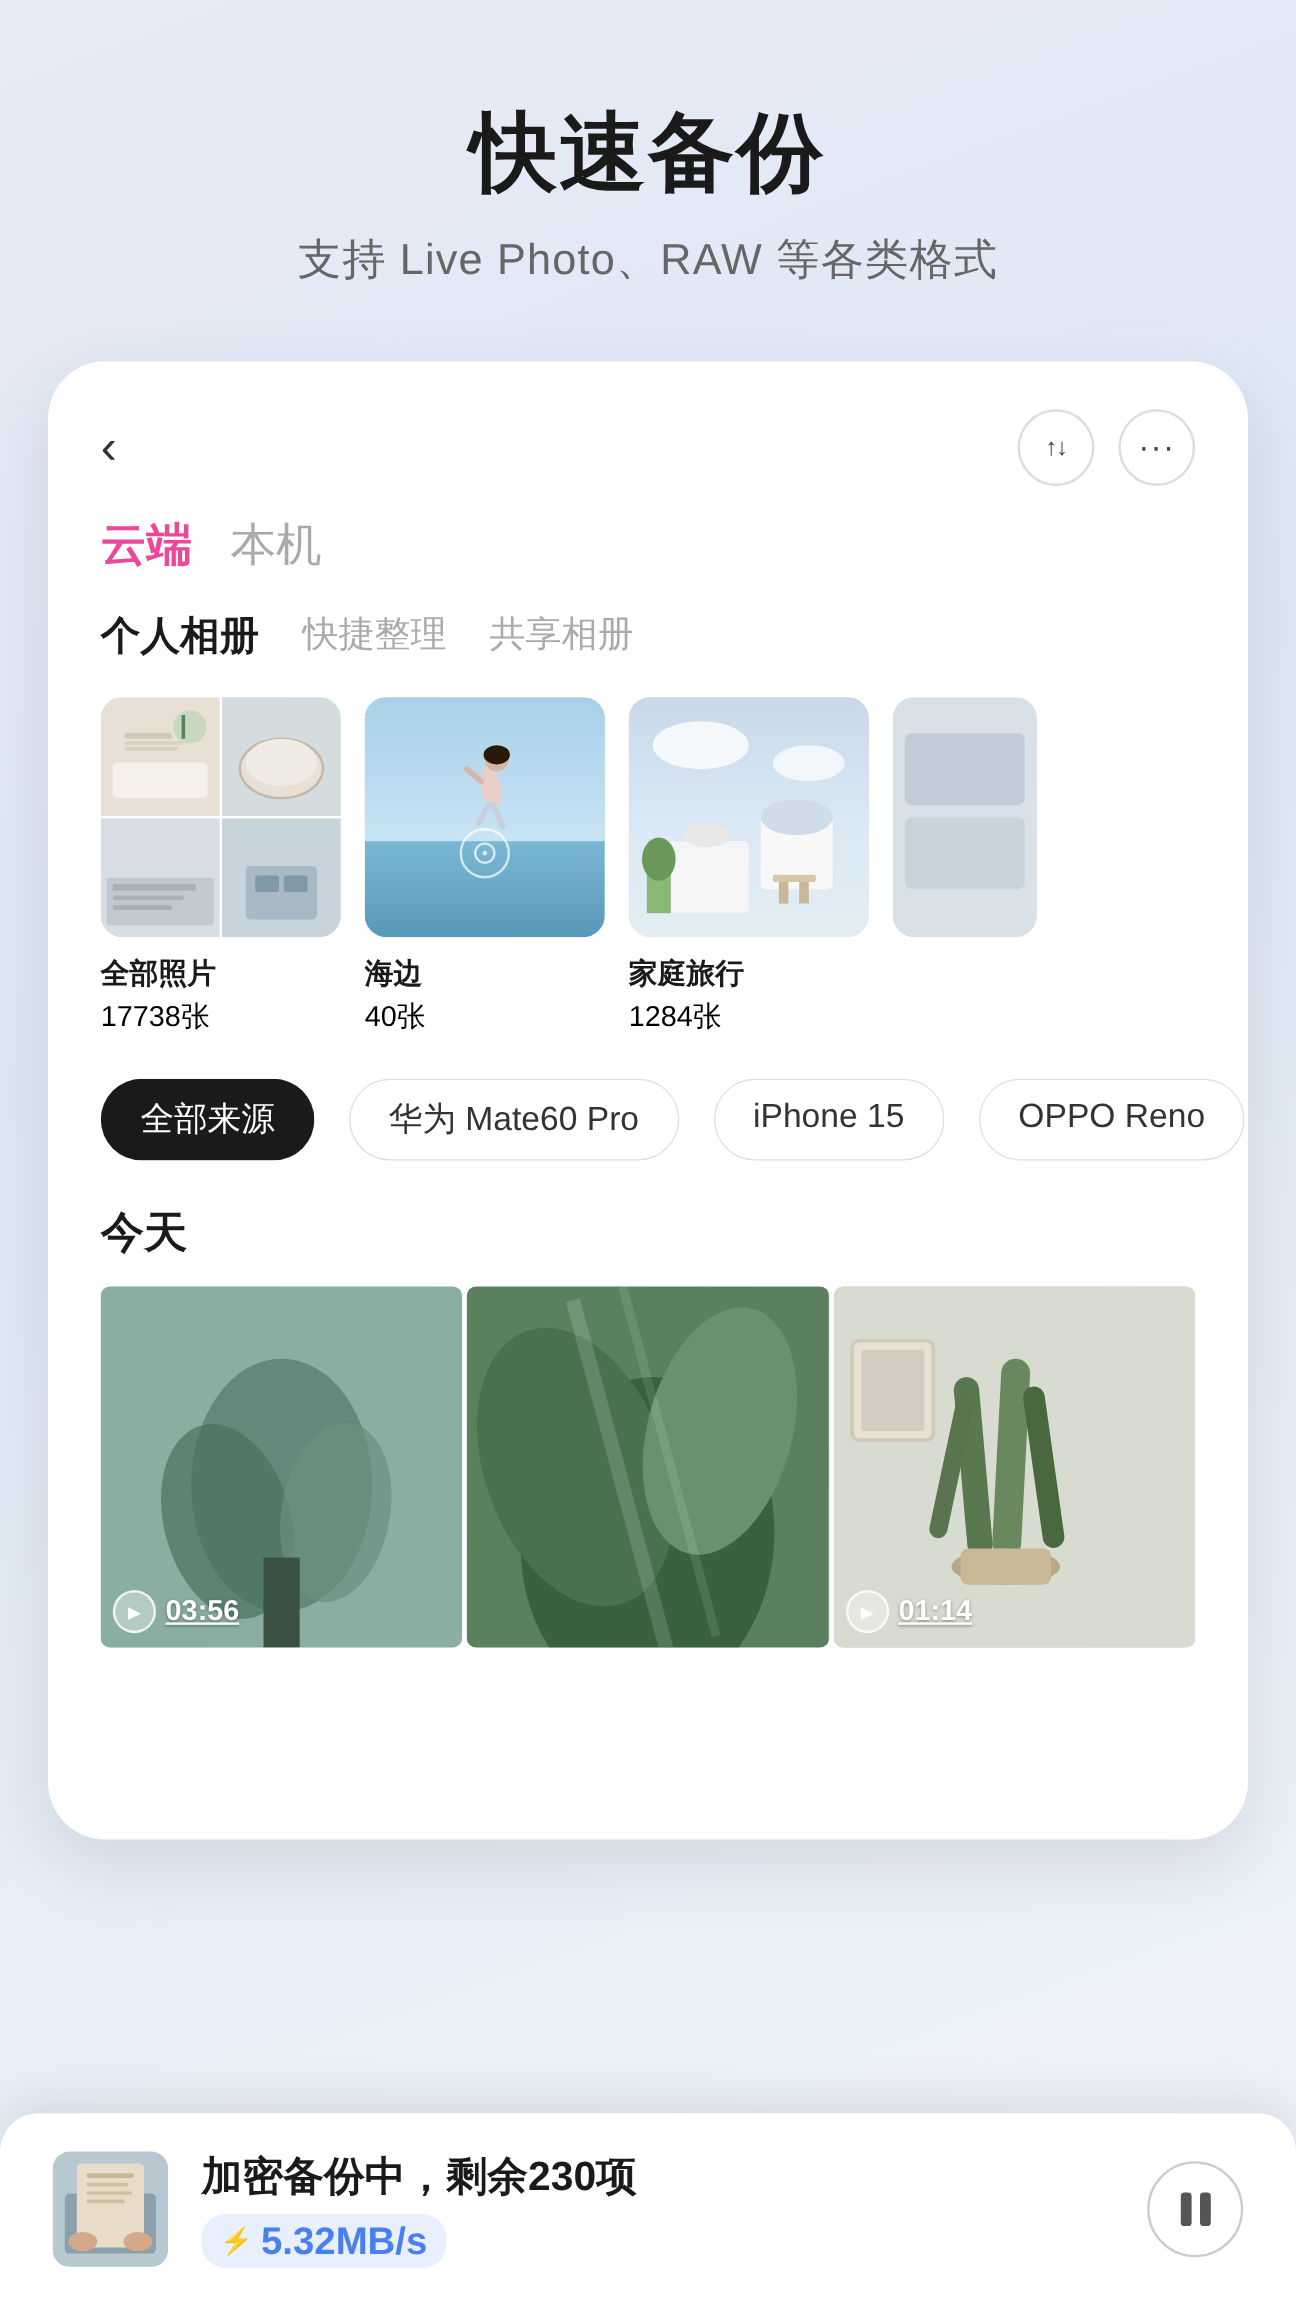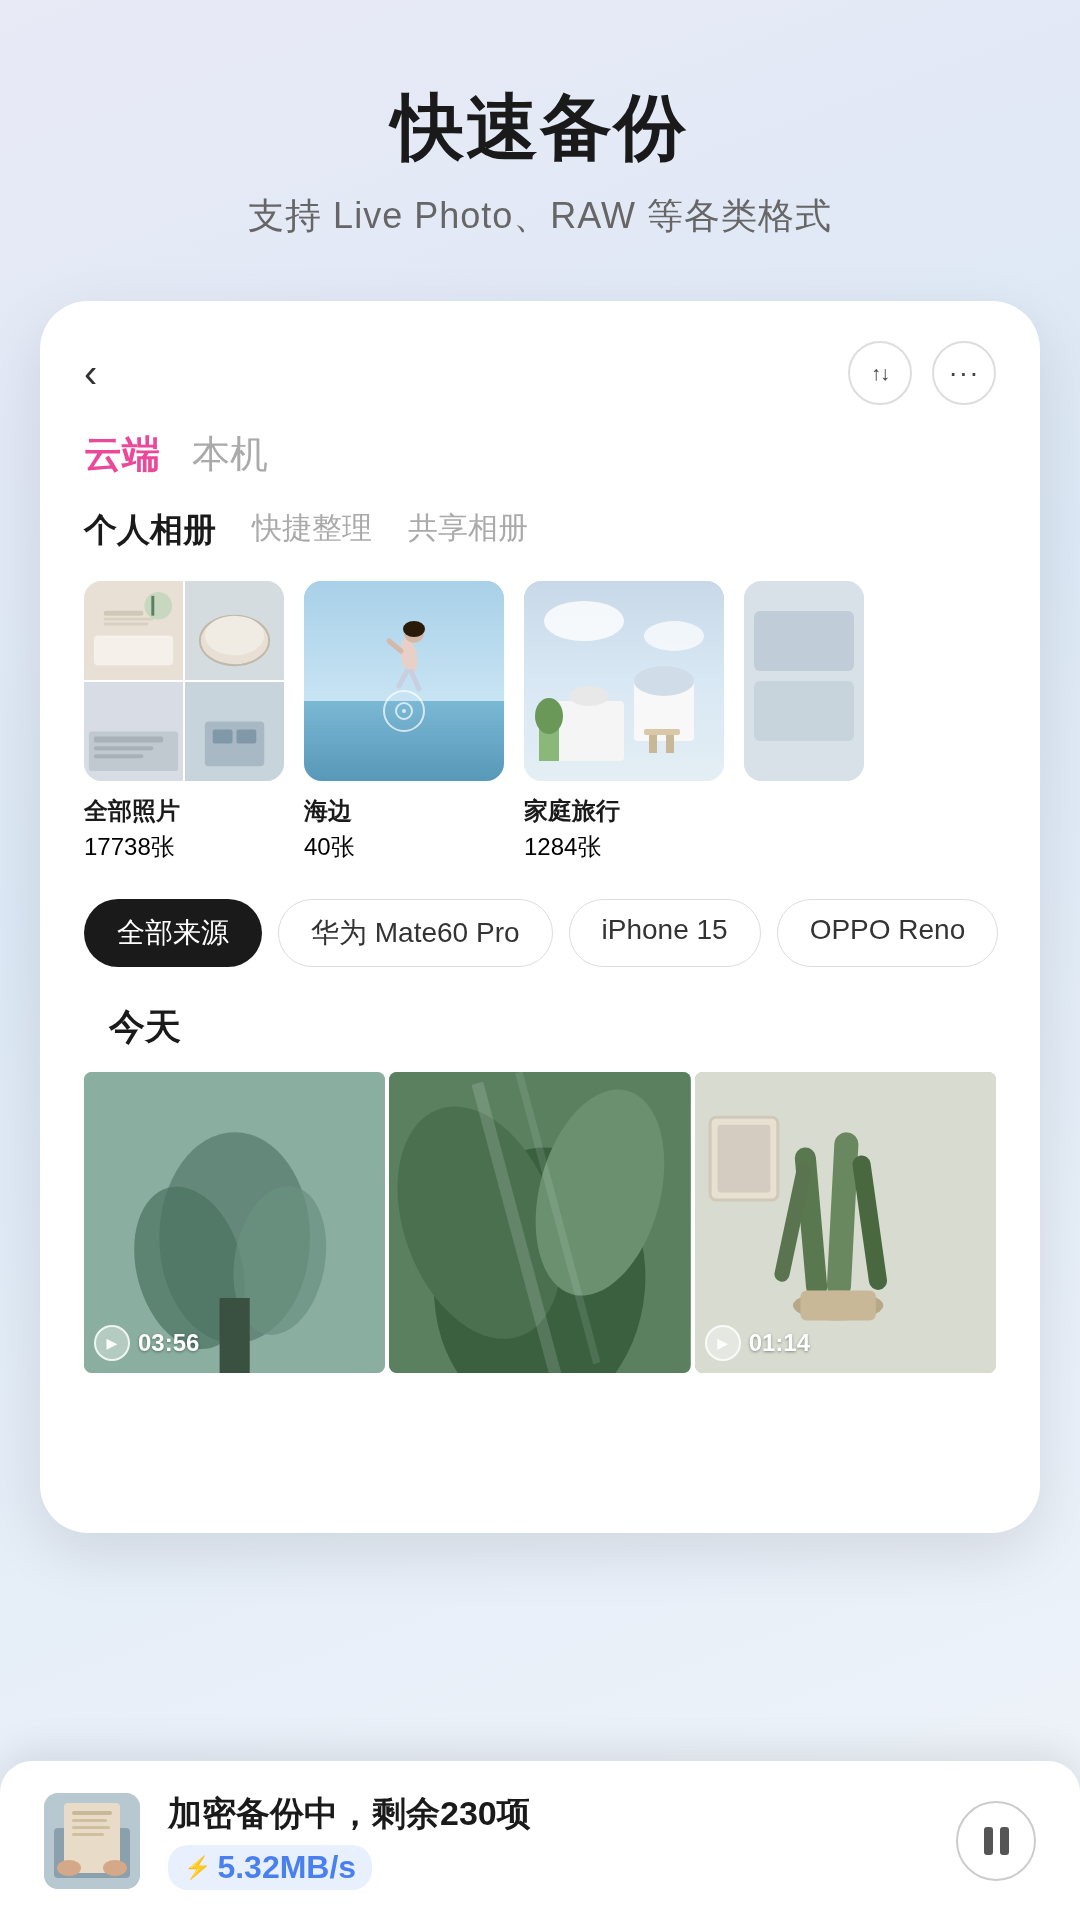--- a/index.html
+++ b/index.html
@@ -161,21 +161,21 @@
     }
     .album-count {
       font-size: 24px;
       color: #000000;
       margin-top: 4px;
     }
 
     
     .source-chips {
       display: flex;
-      gap: 16px;
+      gap: 29px;
       padding: 36px 44px 20px;
       overflow: hidden;
     }
     .chip {
       padding: 14px 32px;
       border-radius: 50px;
       font-size: 28px;
       cursor: pointer;
       white-space: nowrap;
       border: 1.5px solid transparent;
@@ -188,21 +188,21 @@
       background: transparent;
       color: #333;
       border-color: #ddd;
     }
 
     
     .section-title {
       font-size: 36px;
       font-weight: 700;
       color: #1a1a1a;
-      padding: 16px 69px 20px;
+      padding: 16px 44px 20px;
     }
 
     
     .photo-grid {
       display: grid;
       grid-template-columns: 1fr 1fr 1fr;
       gap: 4px;
       padding: 0 44px;
     }
     .photo-cell {
@@ -229,20 +229,21 @@
       border: 2px solid rgba(255,255,255,0.8);
       display: flex;
       align-items: center;
       justify-content: center;
       font-size: 14px;
     }
     .video-duration {
       font-size: 24px;
       font-weight: 600;
       text-shadow: 0 1px 3px rgba(0,0,0,0.4);
+      text-decoration: underline;
     }
 
     
     .backup-bar {
       position: fixed;
       bottom: 0;
       left: 0;
       width: 1080px;
       background: #fff;
       border-radius: 32px 32px 0 0;

